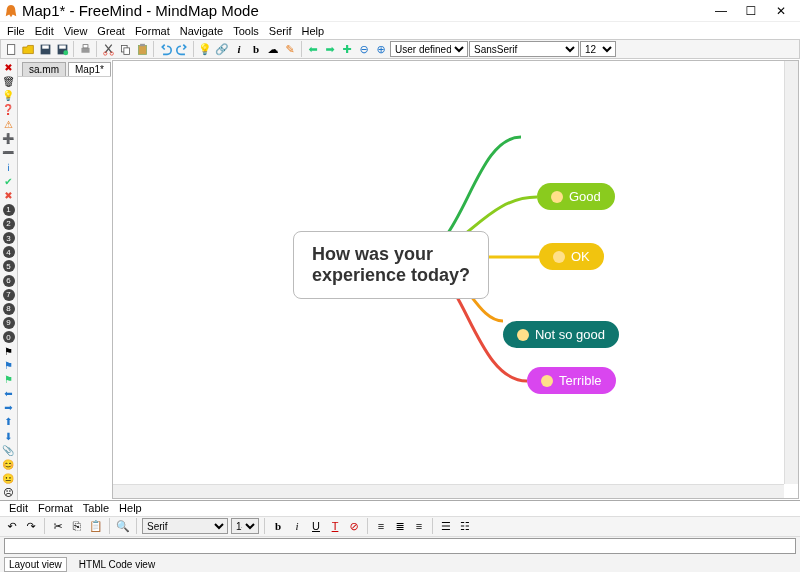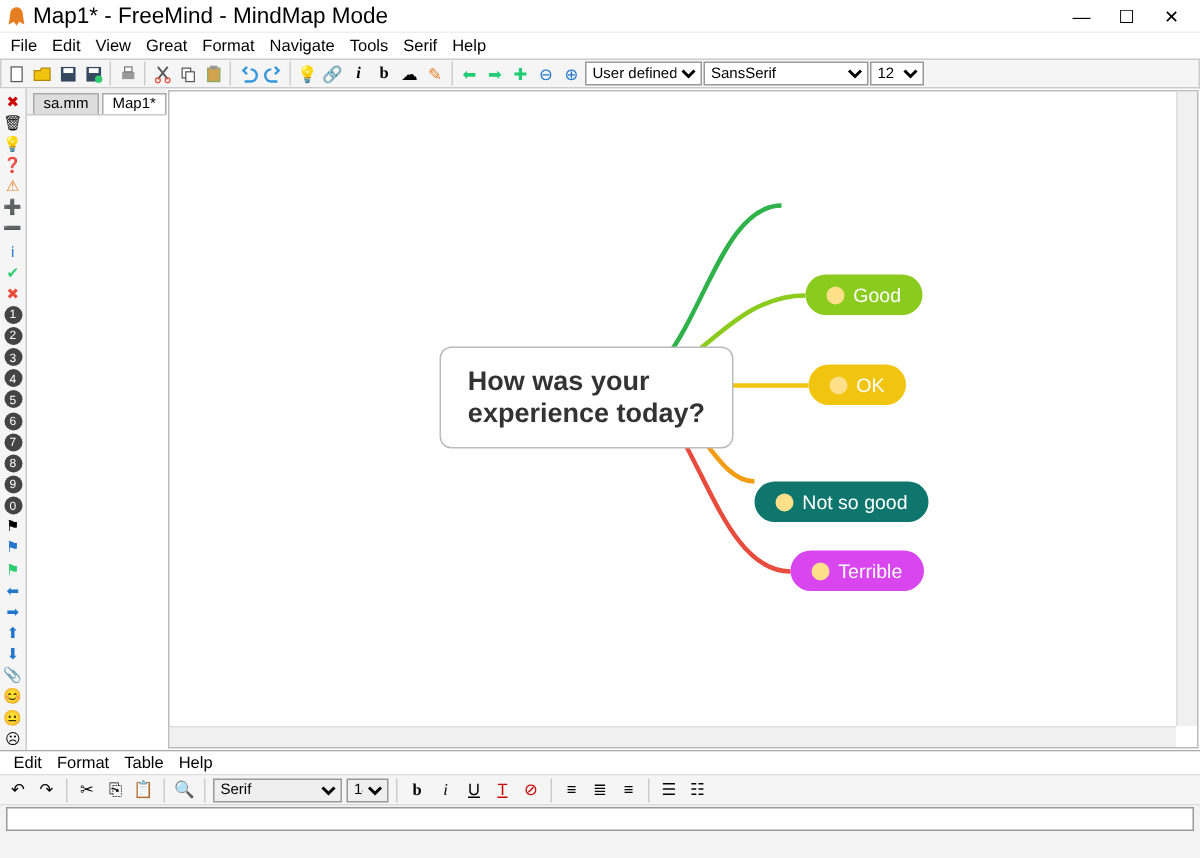--- a/index.html
+++ b/index.html
@@ -289,13 +289,17 @@
     <div class="tbtn">≡</div>
     <div class="tbtn">≣</div>
     <div class="tbtn">≡</div>
     <div class="tsep"></div>
     <div class="tbtn">☰</div>
     <div class="tbtn">☷</div>
   </div>
   <div class="binput">
     <input type="text" value="" style="">
   </div>
+  <div class="btabs">
+    <div class="btab active">Layout view</div>
+    <div class="btab">HTML Code view</div>
+  </div>
 </div>
 
 </body></html>

